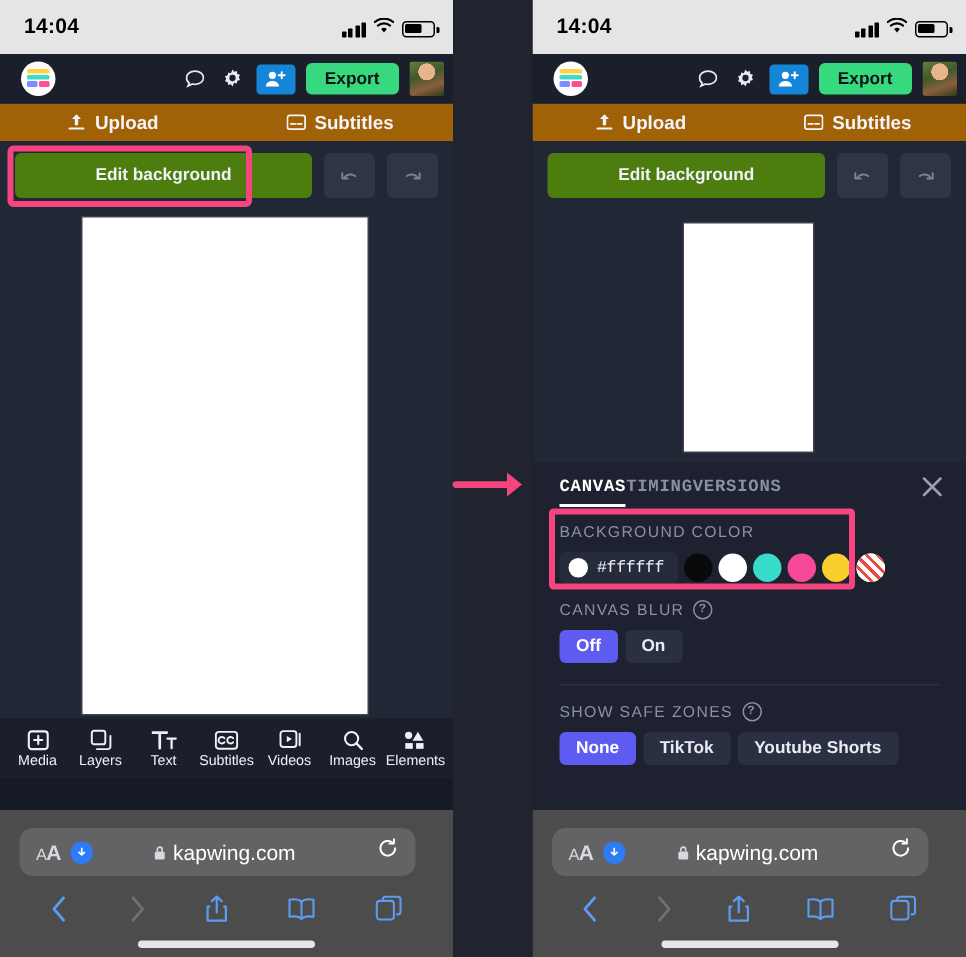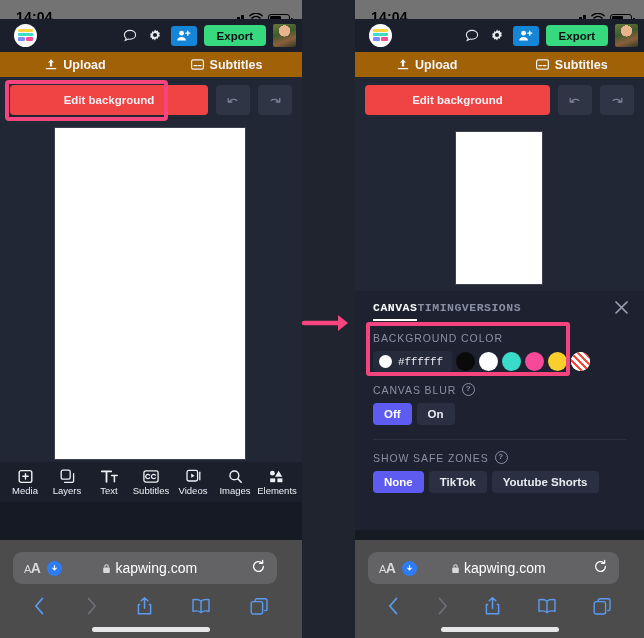--- a/index.html
+++ b/index.html
@@ -11,21 +11,21 @@
     position:relative;
   }
   .stage{position:absolute;left:0;top:0;width:644px;height:638px;background:#20242f;}
 
   
   .phone{position:absolute;top:0;height:638px;overflow:hidden;background:#161a24;}
   .phone.left{left:0;width:302px;}
   .phone.right{left:355px;width:289px;}
 
   
-  .statusbar{height:19px;background:#737373;position:relative;}
+  .statusbar{height:36px;background:#e5e5e5;position:relative;}
   .sb-time{position:absolute;left:16px;top:9px;font-size:14px;font-weight:bold;color:#000;letter-spacing:.2px;}
   .sb-right{position:absolute;right:12px;top:10px;display:flex;align-items:center;gap:5px;}
   .sig{display:flex;align-items:flex-end;gap:1.5px;height:11px;}
   .sig i{display:block;width:3px;background:#000;border-radius:.5px;}
   .sig i:nth-child(1){height:4px}
   .sig i:nth-child(2){height:6px}
   .sig i:nth-child(3){height:8px}
   .sig i:nth-child(4){height:10px}
   .batt{width:22px;height:11px;border:1.3px solid #000;border-radius:3px;position:relative;box-sizing:border-box;}
   .batt::after{content:"";position:absolute;right:-3.5px;top:3px;width:2px;height:4px;background:#000;border-radius:0 1px 1px 0;}
@@ -48,21 +48,21 @@
      radial-gradient(circle at 50% 30%, #e8b48e 0 28%, transparent 29%),
      linear-gradient(160deg,#6c7b3a 0%,#3f5a2e 40%,#8a5f3c 70%,#2e3a22 100%);}
 
   
   .subbar{background:#a16207;height:25px;display:flex;align-items:center;}
   .subbar .cell{flex:1;display:flex;align-items:center;justify-content:center;gap:6px;color:#f2f4f8;font-size:12.5px;font-weight:bold;}
   .subbar svg{display:block;}
 
   
   .editrow{background:#222735;padding:8px 10px 10px 10px;display:flex;align-items:center;gap:8px;position:relative;}
-  .editbtn{flex:1;height:30px;background:#ef4444;border-radius:4px;color:#f0f2f7;font-size:11.5px;font-weight:bold;display:flex;align-items:center;justify-content:center;}
+  .editbtn{flex:1;height:30px;background:#4d7c0f;border-radius:4px;color:#f0f2f7;font-size:11.5px;font-weight:bold;display:flex;align-items:center;justify-content:center;}
   .sqbtn{width:34px;height:30px;background:#2f3545;border-radius:4px;display:flex;align-items:center;justify-content:center;color:#7b8294;}
   .hl-edit{position:absolute;left:5px;top:3px;width:163px;height:41px;border:4px solid #f4457f;border-radius:4px;box-sizing:border-box;pointer-events:none;}
 
   
   .canvasarea{background:#222735;position:relative;}
   .canvasarea.left{height:337px;}
   .canvasarea.right{height:166px;}
   .sheet{position:absolute;background:#fff;box-shadow:0 0 0 1px rgba(255,255,255,.12);}
   .sheet.l{left:55px;top:3px;width:190px;height:331px;}
   .sheet.r{left:101px;top:7px;width:86px;height:152px;}

